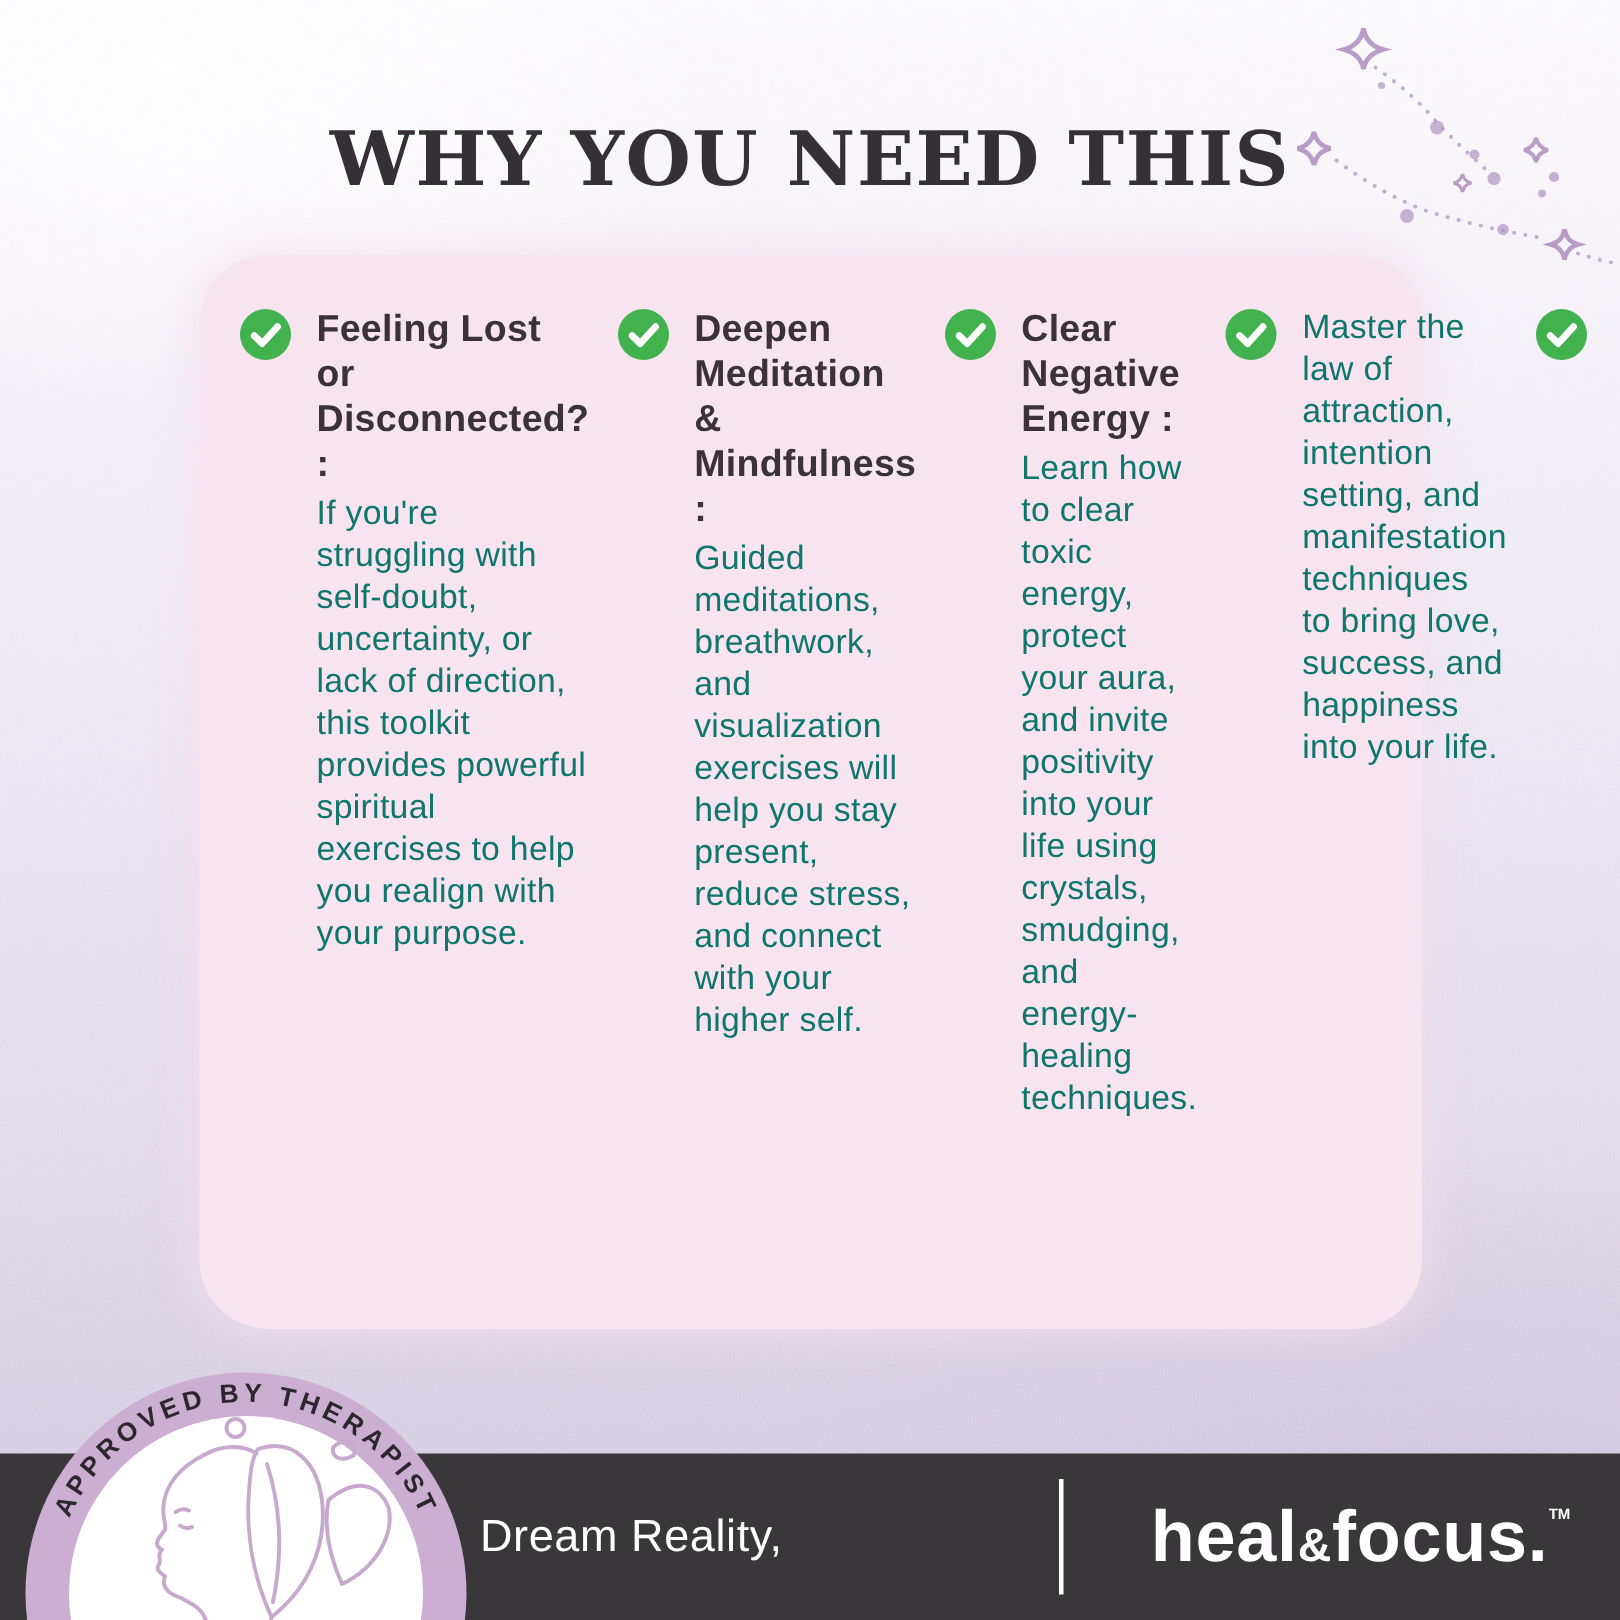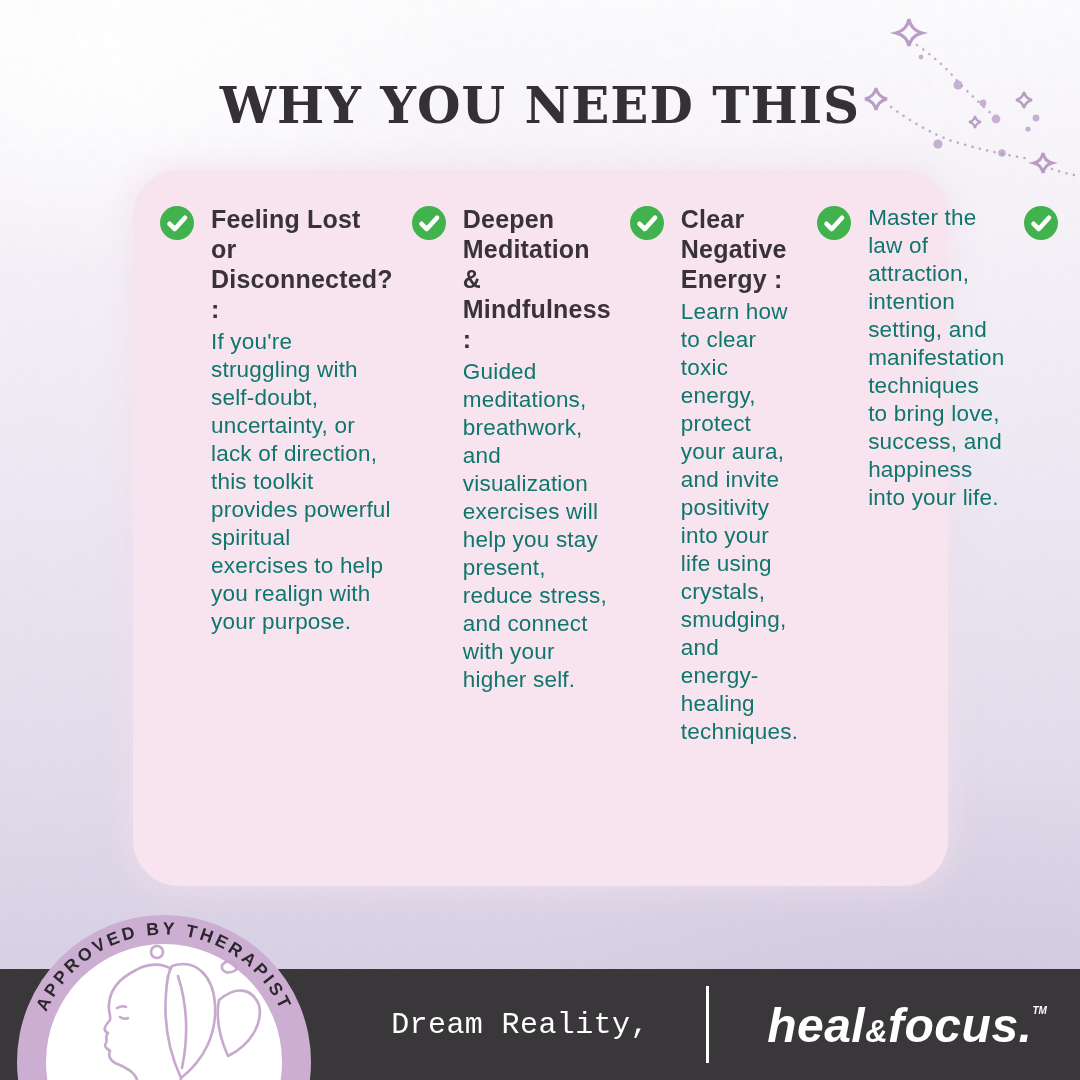--- a/index.html
+++ b/index.html
@@ -37,26 +37,26 @@
     letter-spacing:.2px;
   }
   
   .constellation{position:absolute;top:0;right:0;pointer-events:none;}
   
   .footer{
     position:absolute;left:0;top:969px;width:1080px;height:111px;background:#3a373a;color:#fff;
   }
   .tagline{
     position:absolute;left:320px;top:50%;transform:translateY(-50%);width:400px;
-    text-align:center;font-size:30px;line-height:38px;font-weight:400;letter-spacing:.4px;font-family:Liberation Mono, monospace;
+    text-align:left;font-size:30px;line-height:38px;font-weight:400;letter-spacing:.4px;
   }
   .divider{position:absolute;left:706px;top:17px;width:3px;height:77px;background:#fff;}
   .brand{
     position:absolute;left:742px;top:50%;transform:translateY(-50%);width:330px;
-    text-align:center;font-weight:700;font-size:48px;letter-spacing:.5px;white-space:nowrap;font-style:italic;
+    text-align:center;font-weight:700;font-size:48px;letter-spacing:.5px;white-space:nowrap;
   }
   .brand .amp{font-size:31px;font-weight:700;}
   .brand .tm{font-size:10px;font-weight:700;vertical-align:28px;letter-spacing:0;}
   
   .badge{position:absolute;left:14px;top:912px;width:300px;height:300px;z-index:5;}
   .badge svg{display:block;}
 </style>
 </head>
 <body>
 

